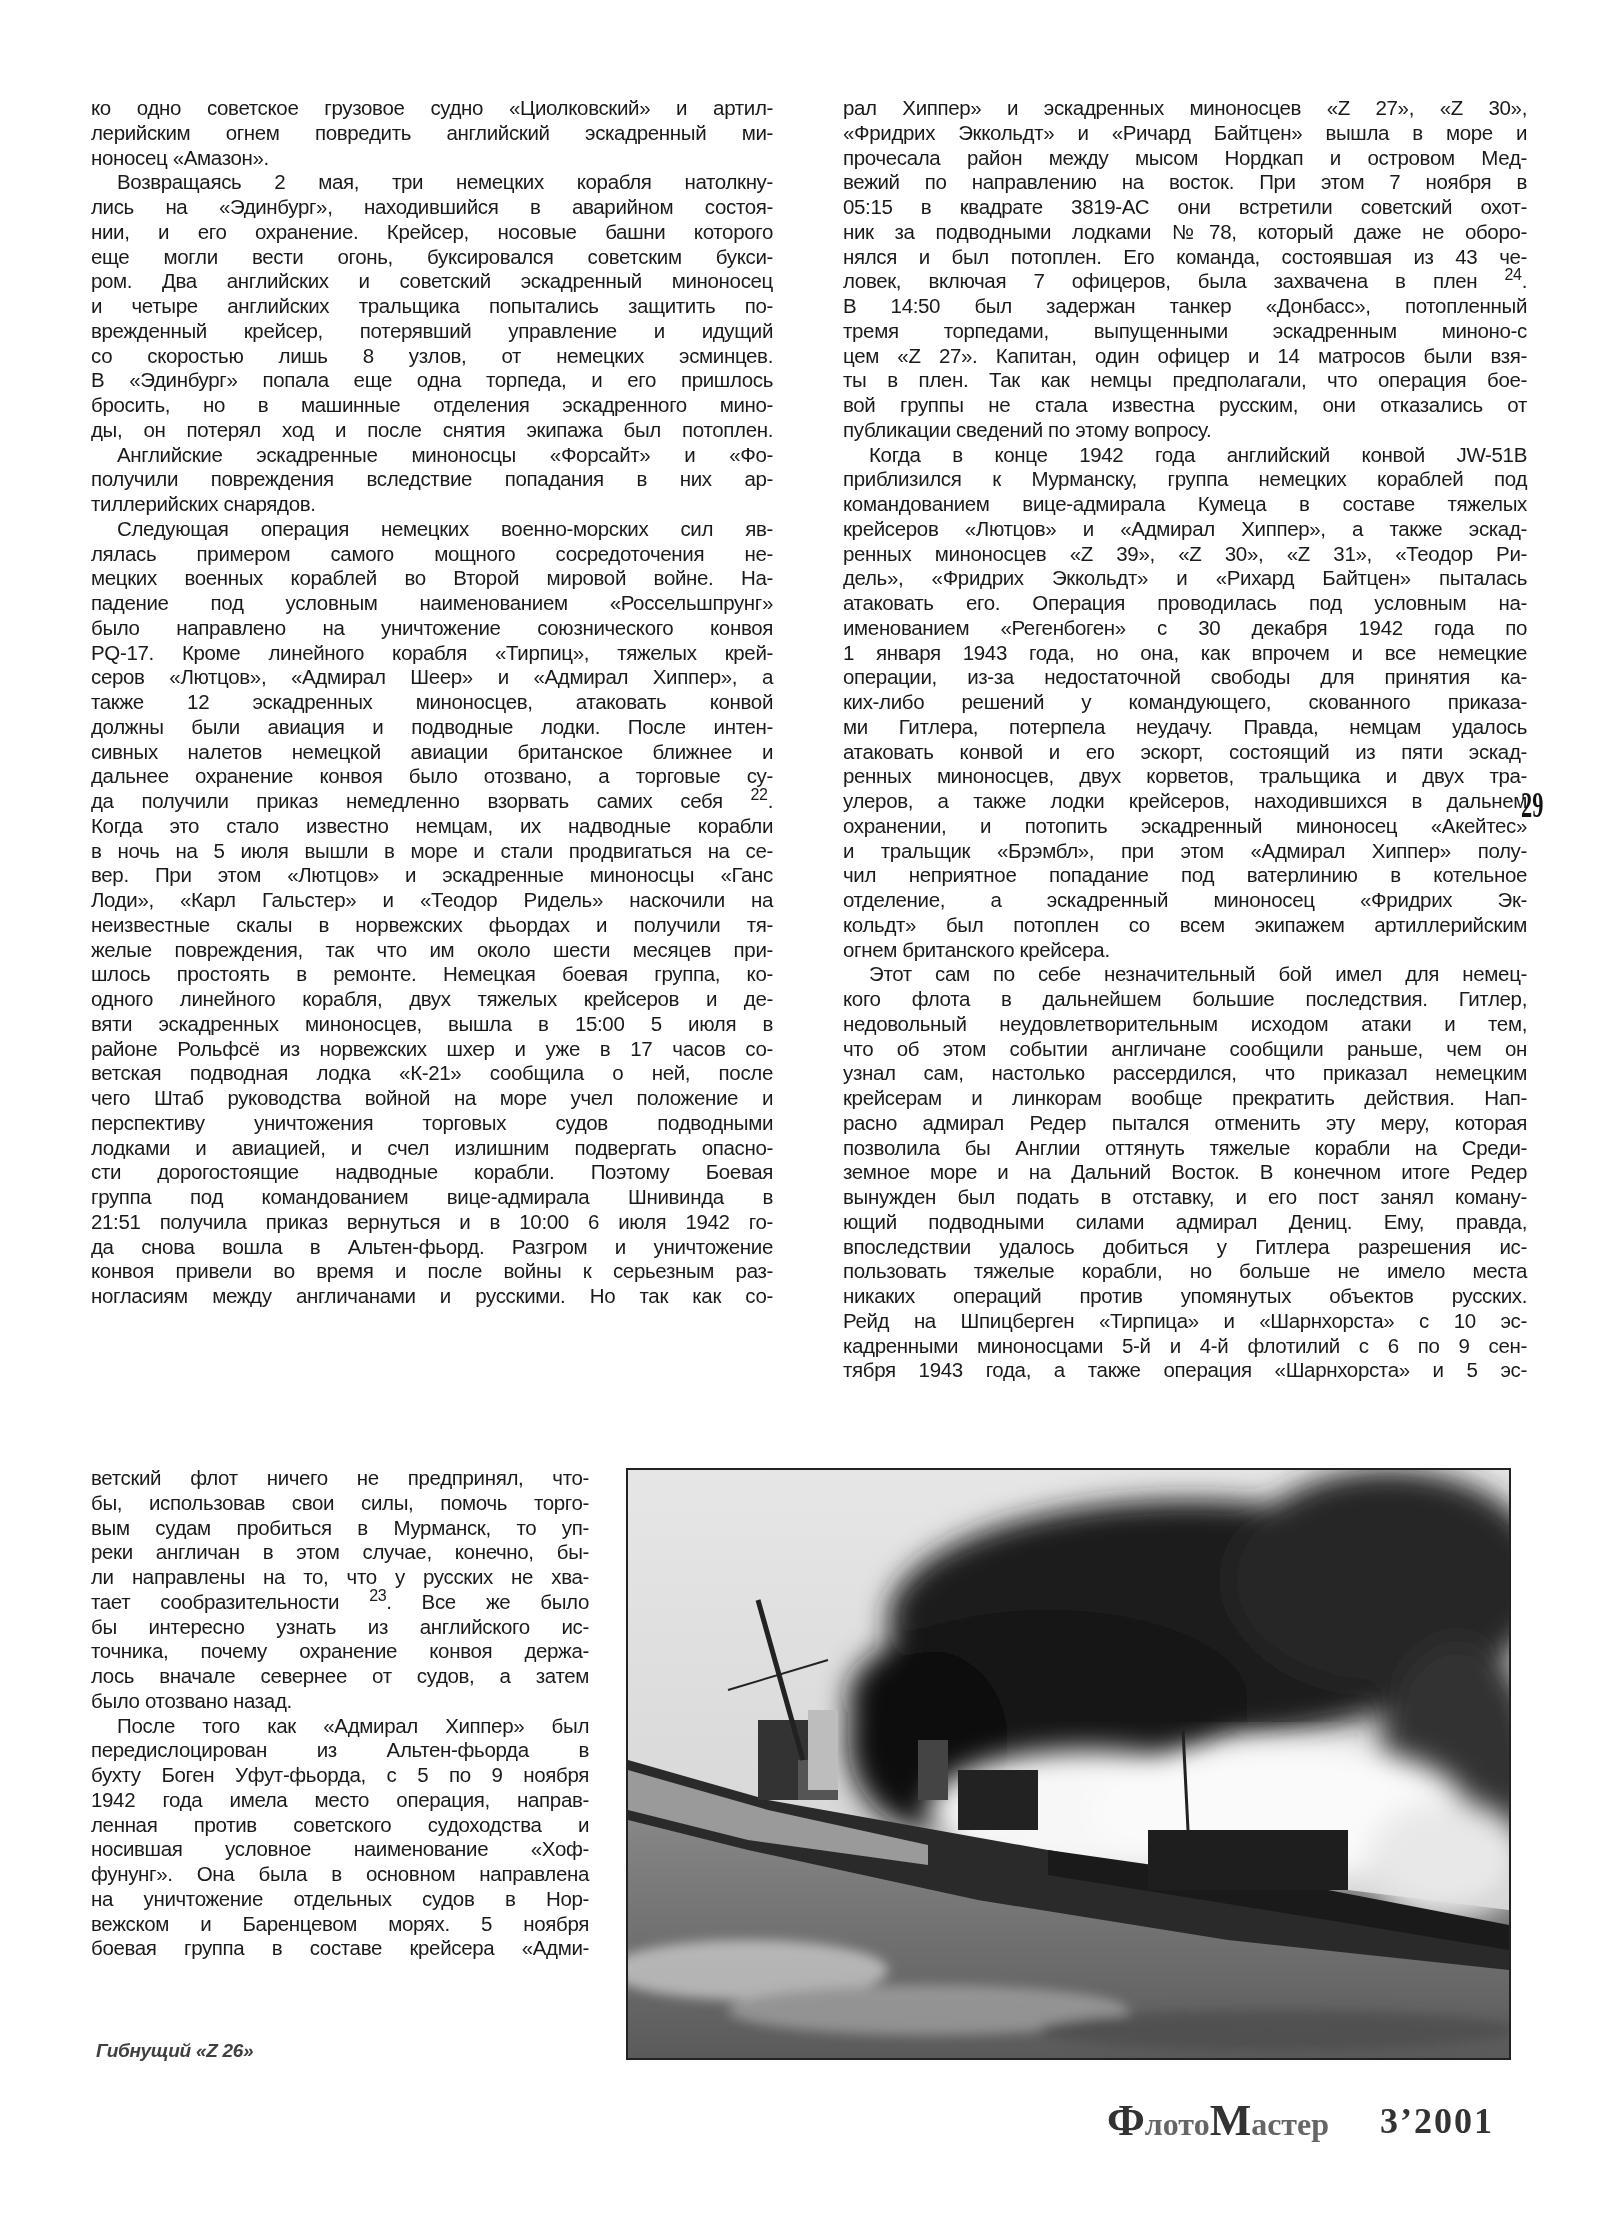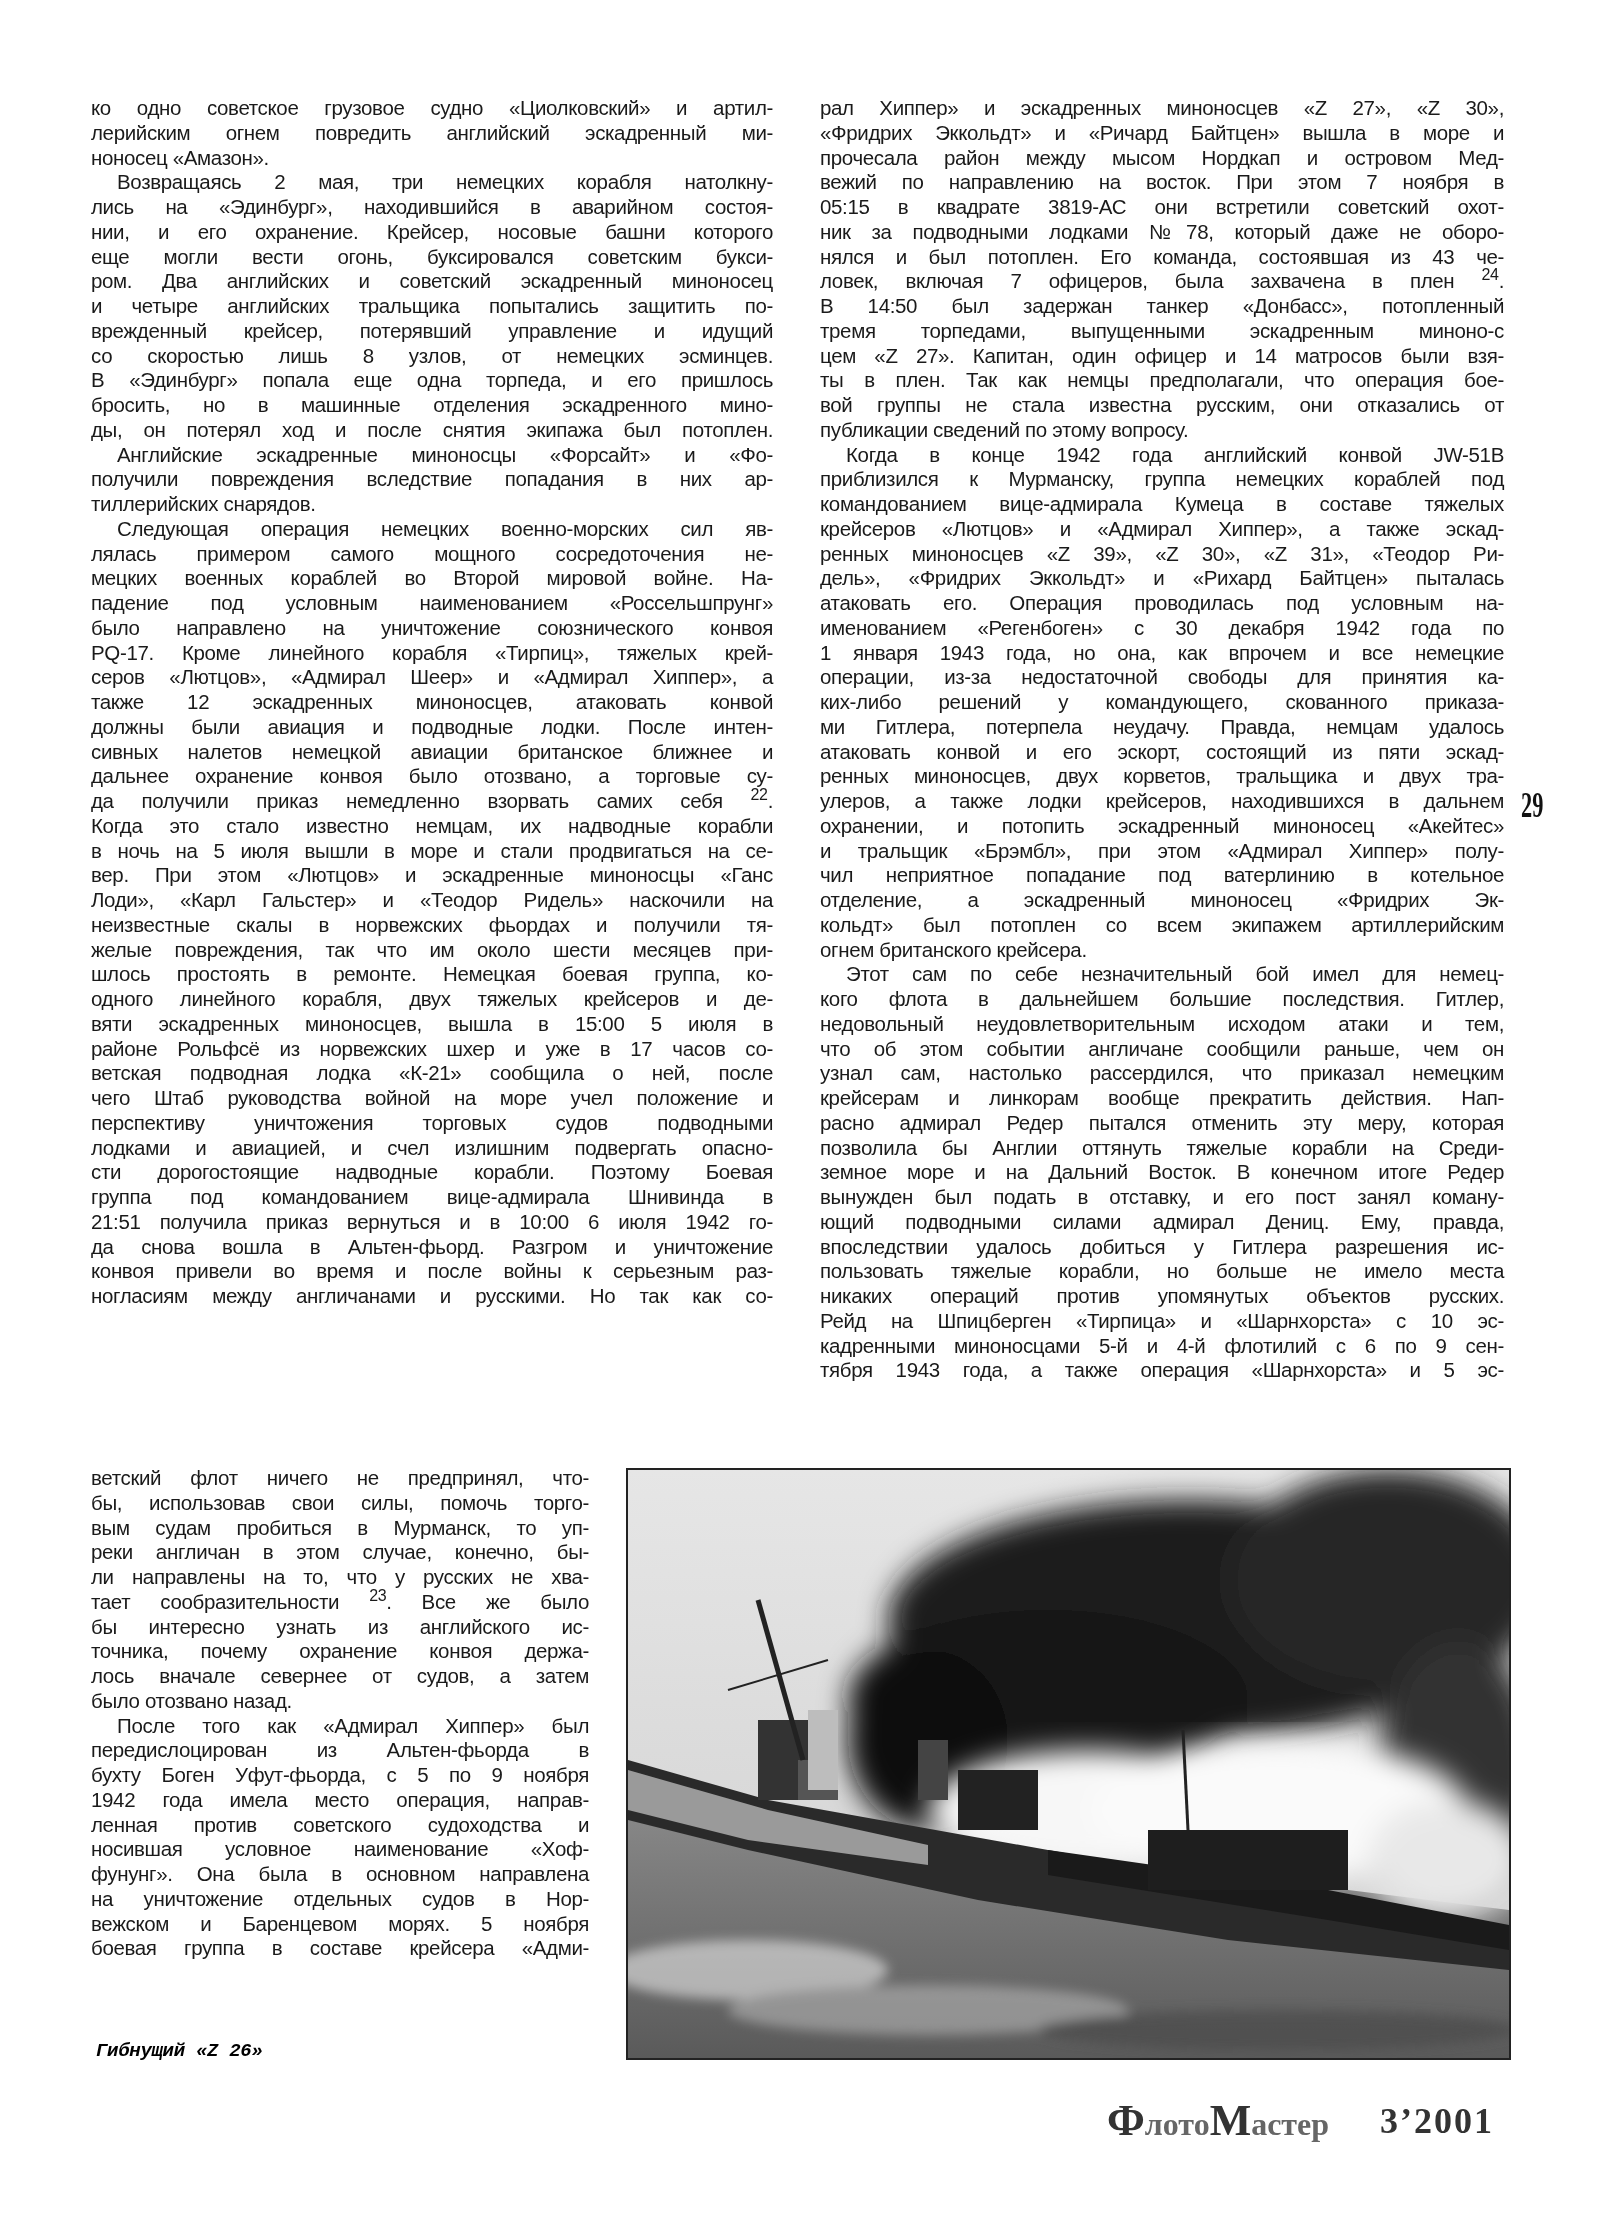--- a/index.html
+++ b/index.html
@@ -4,23 +4,23 @@
 <style>
   html, body { margin: 0; padding: 0; background: #ffffff; }
   body { width: 1600px; height: 2235px; position: relative; overflow: hidden; color: #1a1a1a; }
   .col { position: absolute; font-family: "Liberation Sans", sans-serif; font-size: 20.5px; line-height: 24.75px; letter-spacing: -0.35px; }
   .col .ln { display: block; white-space: nowrap; text-align: justify; text-align-last: justify; height: 24.75px; overflow: visible; }
   .col .ln.last { text-align-last: left; }
   .col .ln.ind { padding-left: 26px; }
   .col .ln sup { font-size: 16px; vertical-align: 8px; line-height: 0; }
   #left-col { left: 91px; top: 96px; width: 682px; }
   #left-narrow { left: 91px; top: 1466px; width: 498px; }
-  #right-col { left: 820px; top: 96px; width: 684px; }
+  #right-col { left: 843px; top: 96px; width: 684px; }
   #photo { position: absolute; left: 626px; top: 1468px; width: 885px; height: 592px; border: 2px solid #222; box-sizing: border-box; overflow: hidden; background: #d8d8d8; }
-  #caption { position: absolute; left: 96px; top: 2040px; font-family: Liberation Mono, monospace; font-style: italic; font-weight: bold; font-size: 19px; letter-spacing: -0.3px; color: #000000; text-align: right; }
+  #caption { position: absolute; left: 96px; top: 2040px; font-family: Liberation Sans, sans-serif; font-style: italic; font-weight: bold; font-size: 19px; letter-spacing: -0.3px; color: #404040; text-align: right; }
   #page-number { position: absolute; left: 1521px; top: 784px; font-family: "Liberation Serif", serif; font-size: 36px; font-weight: bold; transform: scaleX(0.62); transform-origin: left top; color: #111; }
   #footer-title { position: absolute; left: 1107px; top: 2095px; font-family: "Liberation Serif", serif; font-weight: bold; color: #333; white-space: nowrap; }
   #footer-title .big { font-size: 44px; }
   #footer-title .small { font-size: 32px; color: #666; }
   #footer-issue { position: absolute; left: 1380px; top: 2100px; font-family: "Liberation Serif", serif; font-weight: bold; font-size: 36px; letter-spacing: 2px; color: #333; }
 </style>
 </head>
 <body>
 
 <div id="left-col" class="col">

